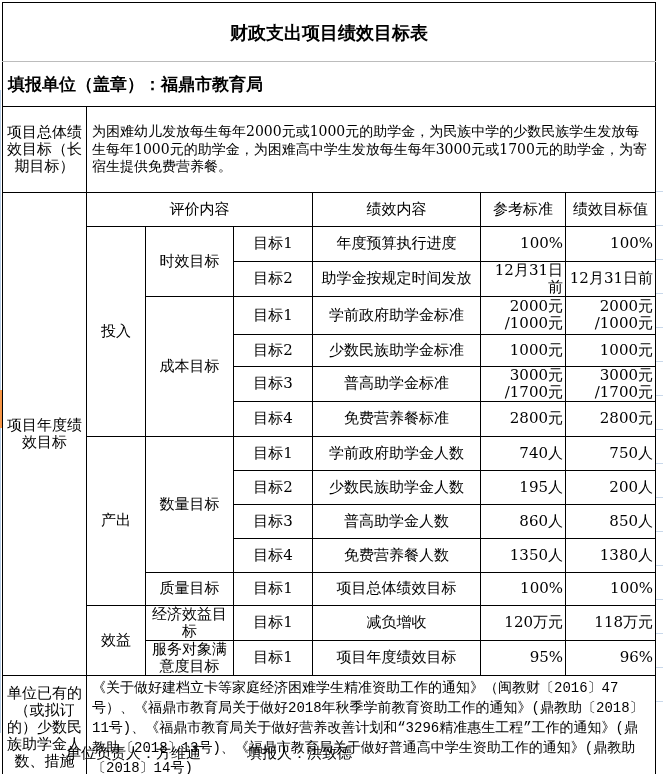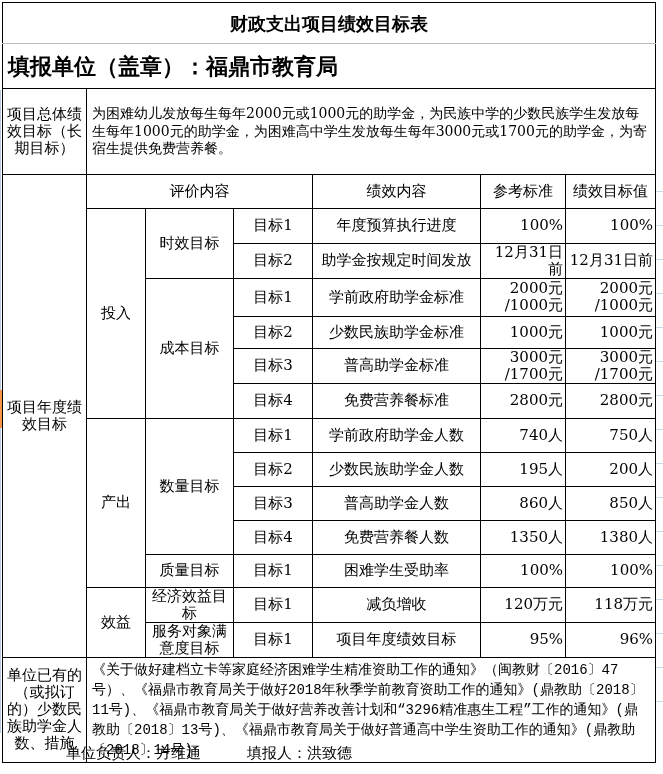--- a/index.html
+++ b/index.html
@@ -21,21 +21,21 @@
   }
   td {
     border:1px solid #000; text-align:center; vertical-align:middle;
     font-size:15px; line-height:17px; padding:0 2px; overflow:hidden;
     word-break:break-all;
   }
   tr.title-row td {
     font-size:18px; font-weight:bold; border-bottom:1px solid #bcbcbc;
   }
   tr.unit-row td {
-    text-align:left; font-size:22px; font-weight:bold; padding-left:5px;
+    text-align:left; font-size:17px; font-weight:bold; padding-left:5px;
   }
   td.long-text {
     text-align:left; padding:16px 5px; font-size:14px; line-height:17.5px;
   }
   td.measures-text {
     text-align:left; padding:2px 5px; font-size:14px; line-height:20px;font-family:Liberation Mono, monospace;
   }
   td.pre { white-space:pre-line;text-align:right; }
   .footer {
     position:absolute; left:0; top:733px; width:663px; height:41px;
@@ -57,21 +57,21 @@
       <col style="width:84px">
         <col style="width:59px">
         <col style="width:88px">
       <col style="width:79px">
         <col style="width:168px">
         <col style="width:85px">
       <col style="width:90px">
     </colgroup>
 
     <tbody>
-        <tr class="title-row" style="height:41px">
+        <tr class="title-row" style="height:59px">
       <td colspan="7">财政支出项目绩效目标表</td>
     </tr>
 
     <tr class="unit-row" style="height:45px">
       <td colspan="7">填报单位（盖章）：福鼎市教育局</td>
     </tr>
 
     <tr style="height:70px">
       <td>项目总体绩效目标（长期目标）</td>
       <td colspan="6" class="long-text">为困难幼儿发放每生每年2000元或1000元的助学金，为民族中学的少数民族学生发放每生每年1000元的助学金，为困难高中学生发放每生每年3000元或1700元的助学金，为寄宿生提供免费营养餐。</td>
@@ -151,21 +151,21 @@
     </tr>
     <tr style="height:34px">
       <td>目标4</td>
       <td>免费营养餐人数</td>
       <td class="pre">1350人</td>
       <td class="pre">1380人</td>
     </tr>
     <tr style="height:33px">
       <td>质量目标</td>
       <td>目标1</td>
-      <td>困难学生受助率</td>
+      <td>项目总体绩效目标</td>
       <td class="pre">100%</td>
       <td class="pre">100%</td>
     </tr>
 
     <tr style="height:33px">
       <td rowspan="2">效益</td>
       <td>经济效益目标</td>
       <td>目标1</td>
       <td>减负增收</td>
       <td class="pre">120万元</td>

